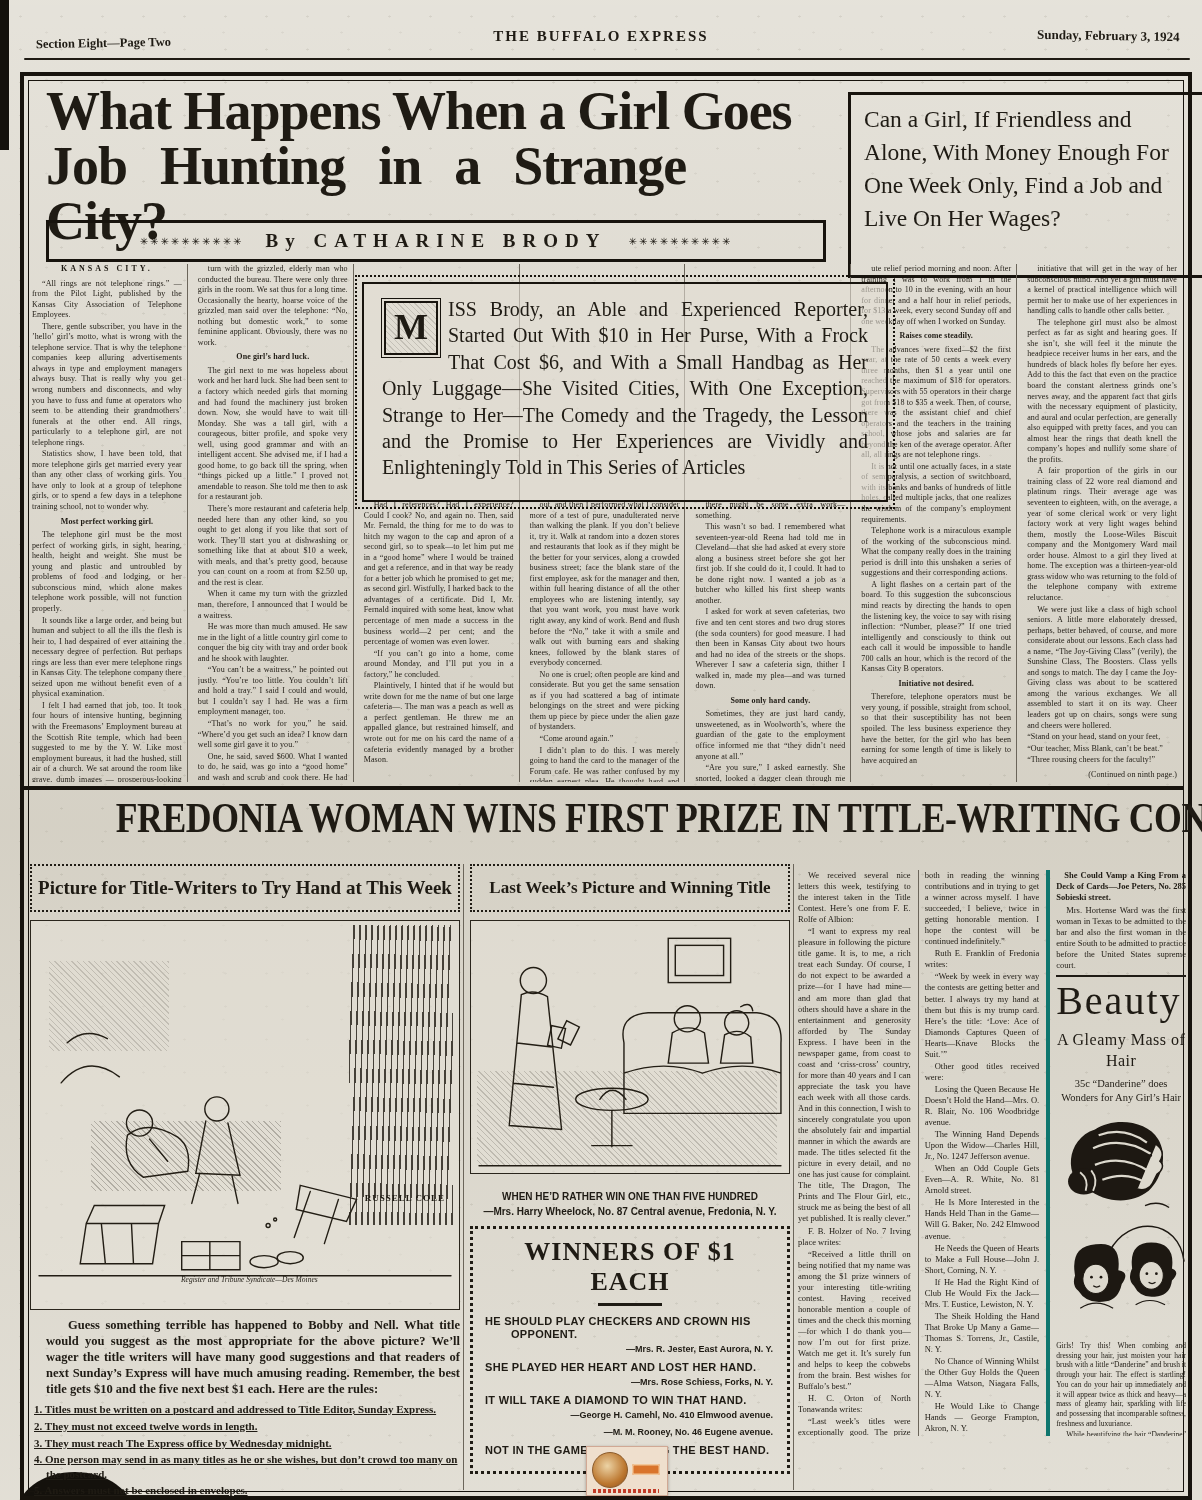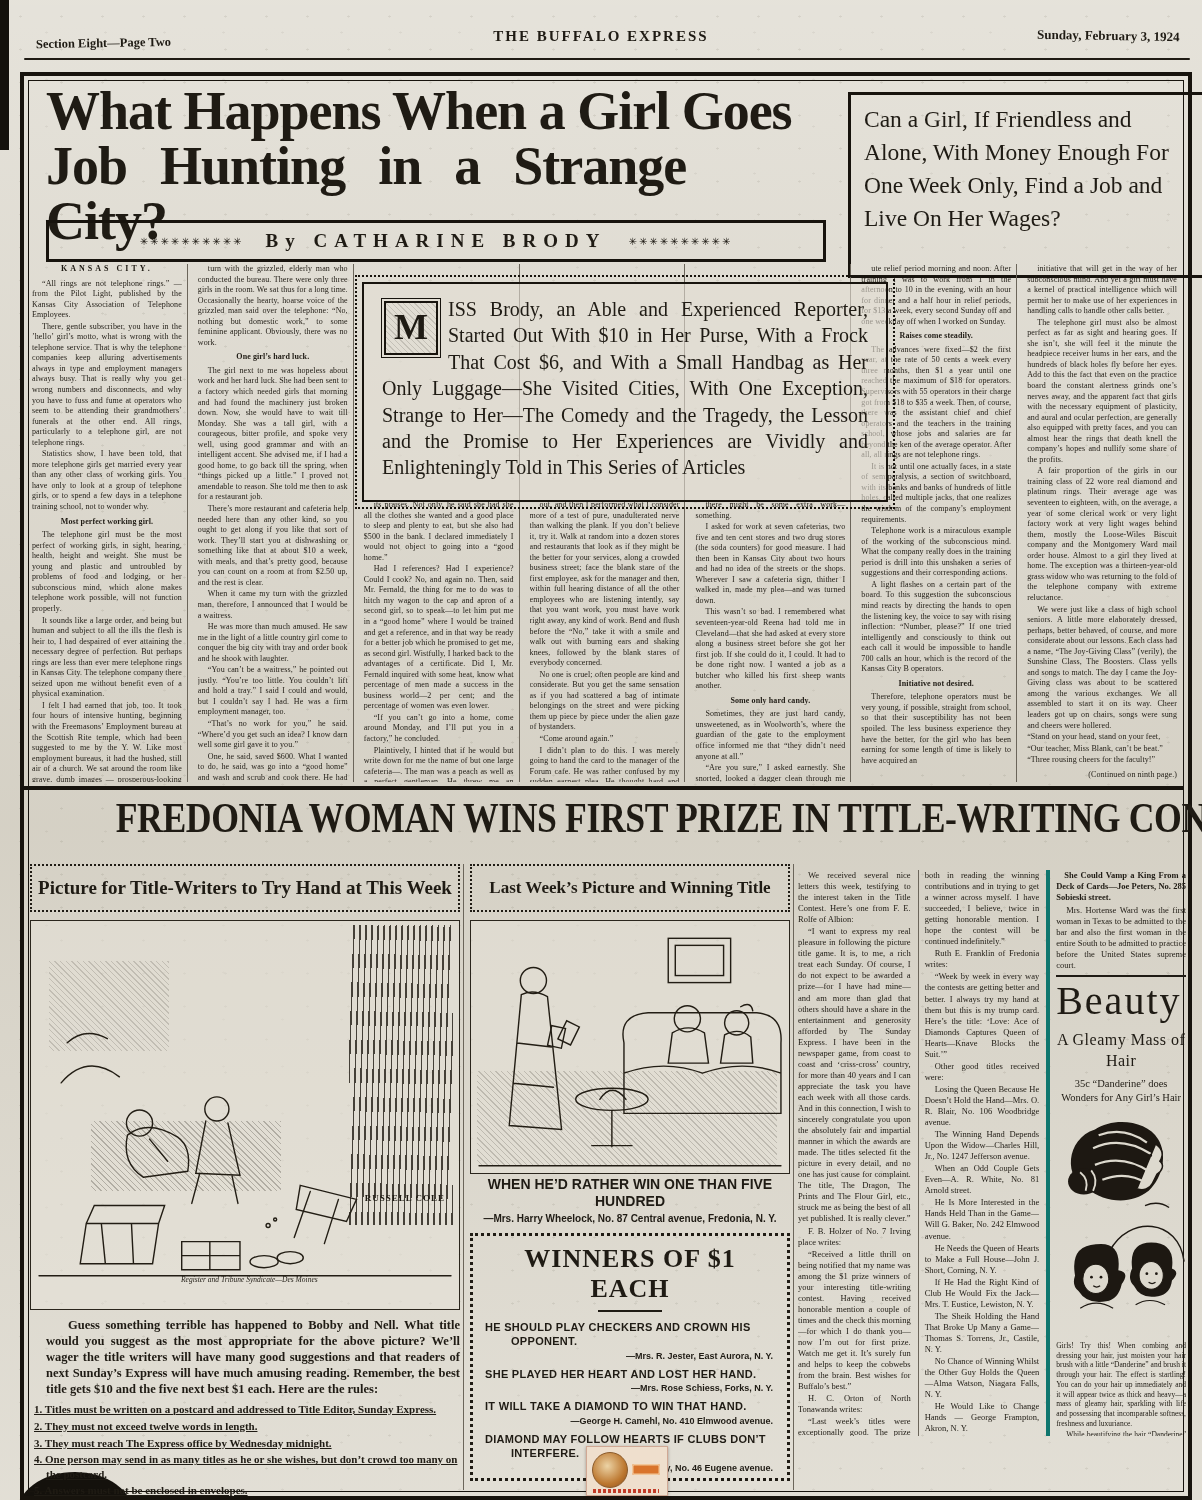--- a/index.html
+++ b/index.html
@@ -61,21 +61,21 @@
   .illus-left{margin-top:8px;height:388px;}
   .hatch-v{position:absolute;right:6px;top:4px;width:104px;height:300px;background:repeating-linear-gradient(92deg,transparent 0 4.5px,rgba(30,25,17,.8) 4.5px 6px);}
   .hatch-d{position:absolute;background:repeating-linear-gradient(45deg,transparent 0 3px,rgba(30,25,17,.45) 3px 4px);}
   .sig{position:absolute;font-size:9px;font-weight:bold;letter-spacing:1px;}
   .synd{position:absolute;font-size:7.5px;font-style:italic;}
   .intro{margin-top:7px;font-size:12.5px;line-height:1.28;text-align:justify;text-indent:22px;font-weight:600;padding-left:16px;}
   .rules{margin-top:5px;font-size:11px;font-weight:bold;line-height:1.3;text-decoration:underline;}
   .mid-panel{left:470px;top:864px;width:320px;height:624px;}
   .mid-panel .panel-header{height:44px;font-size:17px;}
   .illus-mid{margin-top:8px;height:252px;}
-  .cap-title{margin-top:2px;text-align:center;font-family:"Liberation Sans","DejaVu Sans",sans-serif;font-weight:bold;font-size:14px;line-height:1.2;}
+  .cap-title{margin-top:17px;text-align:center;font-family:"Liberation Sans","DejaVu Sans",sans-serif;font-weight:bold;font-size:10px;line-height:1.2;}
   .cap-credit{margin-top:3px;text-align:center;font-family:"Liberation Sans","DejaVu Sans",sans-serif;font-weight:bold;font-size:10px;}
   .winners-box{position:relative;margin-top:9px;border:3px dotted #1f1b14;padding:8px 12px 6px;height:228px;overflow:hidden;}
   .winners-title{text-align:center;font-size:26px;font-weight:bold;letter-spacing:1px;}
   .winners-rule{width:64px;height:2.5px;background:#1f1b14;margin:6px auto 9px;}
   .w-title{font-family:"Liberation Sans","DejaVu Sans",sans-serif;font-weight:bold;font-size:11px;line-height:1.25;padding-left:26px;text-indent:-26px;letter-spacing:.3px;}
   .w-credit{font-family:"Liberation Sans","DejaVu Sans",sans-serif;font-weight:bold;font-size:9px;text-align:right;margin:2px 2px 7px 0;}
   .right-panel{left:798px;top:864px;width:388px;height:626px;}
   .right-panel .panel-header{height:48px;font-size:21px;letter-spacing:1px;}
   .chats-row{display:flex;gap:7px;margin-top:6px;height:566px;overflow:hidden;}
   .chat-col{font-size:8.5px;line-height:1.3;text-align:justify;overflow:hidden;}
@@ -141,37 +141,36 @@
       <div class="ci-p">The girl next to me was hopeless about work and her hard luck. She had been sent to a factory which needed girls that morning and had found the machinery just broken down. Now, she would have to wait till Monday. She was a tall girl, with a courageous, bitter profile, and spoke very well, using good grammar and with an intelligent accent. She advised me, if I had a good home, to go back till the spring, when “things picked up a little.” I proved not amendable to reason. She told me then to ask for a restaurant job.</div>
       <div class="ci-p">There’s more restaurant and cafeteria help needed here than any other kind, so you ought to get along if you like that sort of work. They’ll start you at dishwashing or something like that at about $10 a week, with meals, and that’s pretty good, because you can count on a room at from $2.50 up, and the rest is clear.</div>
       <div class="ci-p">When it came my turn with the grizzled man, therefore, I announced that I would be a waitress.</div>
       <div class="ci-p">He was more than much amused. He saw me in the light of a little country girl come to conquer the big city with tray and order book and he shook with laughter.</div>
       <div class="ci-p">“You can’t be a waitress,” he pointed out justly. “You’re too little. You couldn’t lift and hold a tray.” I said I could and would, but I couldn’t say I had. He was a firm employment manager, too.</div>
       <div class="ci-p">“That’s no work for you,” he said. “Where’d you get such an idea? I know darn well some girl gave it to you.”</div>
       <div class="ci-p">One, he said, saved $600. What I wanted to do, he said, was go into a “good home” and wash and scrub and cook there. He had sent a girl eighteen months ago into such a good home and the girl had come to see him one day, singing</div>
     </div>
   <div class="bcol">
       <div class="ci-sp" style="height: 236px;"></div>
-      <div class="ci-p">its praises. Not only, he said she had she all the clothes she wanted and a good place to sleep and plenty to eat, but she also had $500 in the bank. I declared immediately I would not object to going into a “good home.”</div>
       <div class="ci-p">Had I references? Had I experience? Could I cook? No, and again no. Then, said Mr. Fernald, the thing for me to do was to hitch my wagon to the cap and apron of a second girl, so to speak—to let him put me in a “good home” where I would be trained and get a reference, and in that way be ready for a better job which he promised to get me, as second girl. Wistfully, I harked back to the advantages of a certificate. Did I, Mr. Fernald inquired with some heat, know what percentage of men made a success in the business world—2 per cent; and the percentage of women was even lower.</div>
       <div class="ci-p">“If you can’t go into a home, come around Monday, and I’ll put you in a factory,” he concluded.</div>
       <div class="ci-p">Plaintively, I hinted that if he would but write down for me the name of but one large cafeteria—. The man was a peach as well as a perfect gentleman. He threw me an appalled glance, but restrained himself, and wrote out for me on his card the name of a cafeteria evidently managed by a brother Mason.</div>
     </div>
   <div class="bcol">
       <div class="ci-sp" style="height: 236px;"></div>
       <div class="ci-p">out, and then I performed what I consider more of a test of pure, unadulterated nerve than walking the plank. If you don’t believe it, try it. Walk at random into a dozen stores and restaurants that look as if they might be the better for your services, along a crowded business street; face the blank stare of the first employee, ask for the manager and then, within full hearing distance of all the other employees who are listening intently, say that you want work, you must have work right away, any kind of work. Bend and flush before the “No,” take it with a smile and walk out with burning ears and shaking knees, followed by the blank stares of everybody concerned.</div>
       <div class="ci-p">No one is cruel; often people are kind and considerate. But you get the same sensation as if you had scattered a bag of intimate belongings on the street and were picking them up piece by piece under the alien gaze of bystanders.</div>
       <div class="ci-p">“Come around again.”</div>
       <div class="ci-p">I didn’t plan to do this. I was merely going to hand the card to the manager of the Forum cafe. He was rather confused by my sudden earnest plea. He thought hard and looked at me closely.</div>
     </div>
   <div class="bcol">
       <div class="ci-sp" style="height: 236px;"></div>
       <div class="ci-p">there might be some extra work—something.</div>
+      <div class="ci-p">This wasn’t so bad. I remembered what seventeen-year-old Reena had told me in Cleveland—that she had asked at every store along a business street before she got her first job. If she could do it, I could. It had to be done right now. I wanted a job as a butcher who killed his first sheep wants another.</div>
       <div class="ci-p">I asked for work at seven cafeterias, two five and ten cent stores and two drug stores (the soda counters) for good measure. I had then been in Kansas City about two hours and had no idea of the streets or the shops. Wherever I saw a cafeteria sign, thither I walked in, made my plea—and was turned down.</div>
-      <div class="ci-p">This wasn’t so bad. I remembered what seventeen-year-old Reena had told me in Cleveland—that she had asked at every store along a business street before she got her first job. If she could do it, I could. It had to be done right now. I wanted a job as a butcher who killed his first sheep wants another.</div>
       <div class="ci-h">Some only hard candy.</div>
       <div class="ci-p">Sometimes, they are just hard candy, unsweetened, as in Woolworth’s, where the guardian of the gate to the employment office informed me that “they didn’t need anyone at all.”</div>
       <div class="ci-p">“Are you sure,” I asked earnestly. She snorted, looked a dagger clean through me and went away from there. I could have forgiven her if she had been standing up all day, but she had a sitting down job.</div>
     </div>
   <div class="bcol">
       <div class="ci-p">ute relief period morning and noon. After training I was to work from 1 in the afternoon to 10 in the evening, with an hour for dinner and a half hour in relief periods, for $13 a week, every second Sunday off and one weekday off when I worked on Sunday.</div>
       <div class="ci-h">Raises come steadily.</div>
       <div class="ci-p">The advances were fixed—$2 the first year, at the rate of 50 cents a week every three months, then $1 a year until one reached the maximum of $18 for operators. Supervisors with 55 operators in their charge got from $18 to $35 a week. Then, of course, there was the assistant chief and chief operators and the teachers in the training school, whose jobs and salaries are far beyond the ken of the average operator. After all, all rings are not telephone rings.</div>
       <div class="ci-p">It is not until one actually faces, in a state of semiparalysis, a section of switchboard, with its banks and banks of hundreds of little holes, called multiple jacks, that one realizes the wisdom of the company’s employment requirements.</div>
       <div class="ci-p">Telephone work is a miraculous example of the working of the subconscious mind. What the company really does in the training period is drill into this unshaken a series of suggestions and their corresponding actions.</div>
@@ -263,21 +262,20 @@
   <div class="winners-box">
     <div class="winners-title">WINNERS OF $1 EACH</div>
     <div class="winners-rule"></div>
     <div>
         <div class="w-title">HE SHOULD PLAY CHECKERS AND CROWN HIS OPPONENT.</div>
         <div class="w-credit">—Mrs. R. Jester, East Aurora, N. Y.</div>
         <div class="w-title">SHE PLAYED HER HEART AND LOST HER HAND.</div>
         <div class="w-credit">—Mrs. Rose Schiess, Forks, N. Y.</div>
         <div class="w-title">IT WILL TAKE A DIAMOND TO WIN THAT HAND.</div>
         <div class="w-credit">—George H. Camehl, No. 410 Elmwood avenue.</div>
-        <div class="w-title">DIAMOND MAY FOLLOW HEARTS IF CLUBS DON’T INTERFERE.</div>
         <div class="w-credit">—M. M. Rooney, No. 46 Eugene avenue.</div>
         <div class="w-title">NOT IN THE GAME YET HOLDING THE BEST HAND.</div>
       </div>
   </div>
 </div>
 
 <div class="abs right-panel">
   <div class="chats-row">
     <div class="chat-col chat-c1">
         <div class="ci-p">We received several nice letters this week, testifying to the interest taken in the Title Contest. Here’s one from F. E. Rolfe of Albion:</div>

